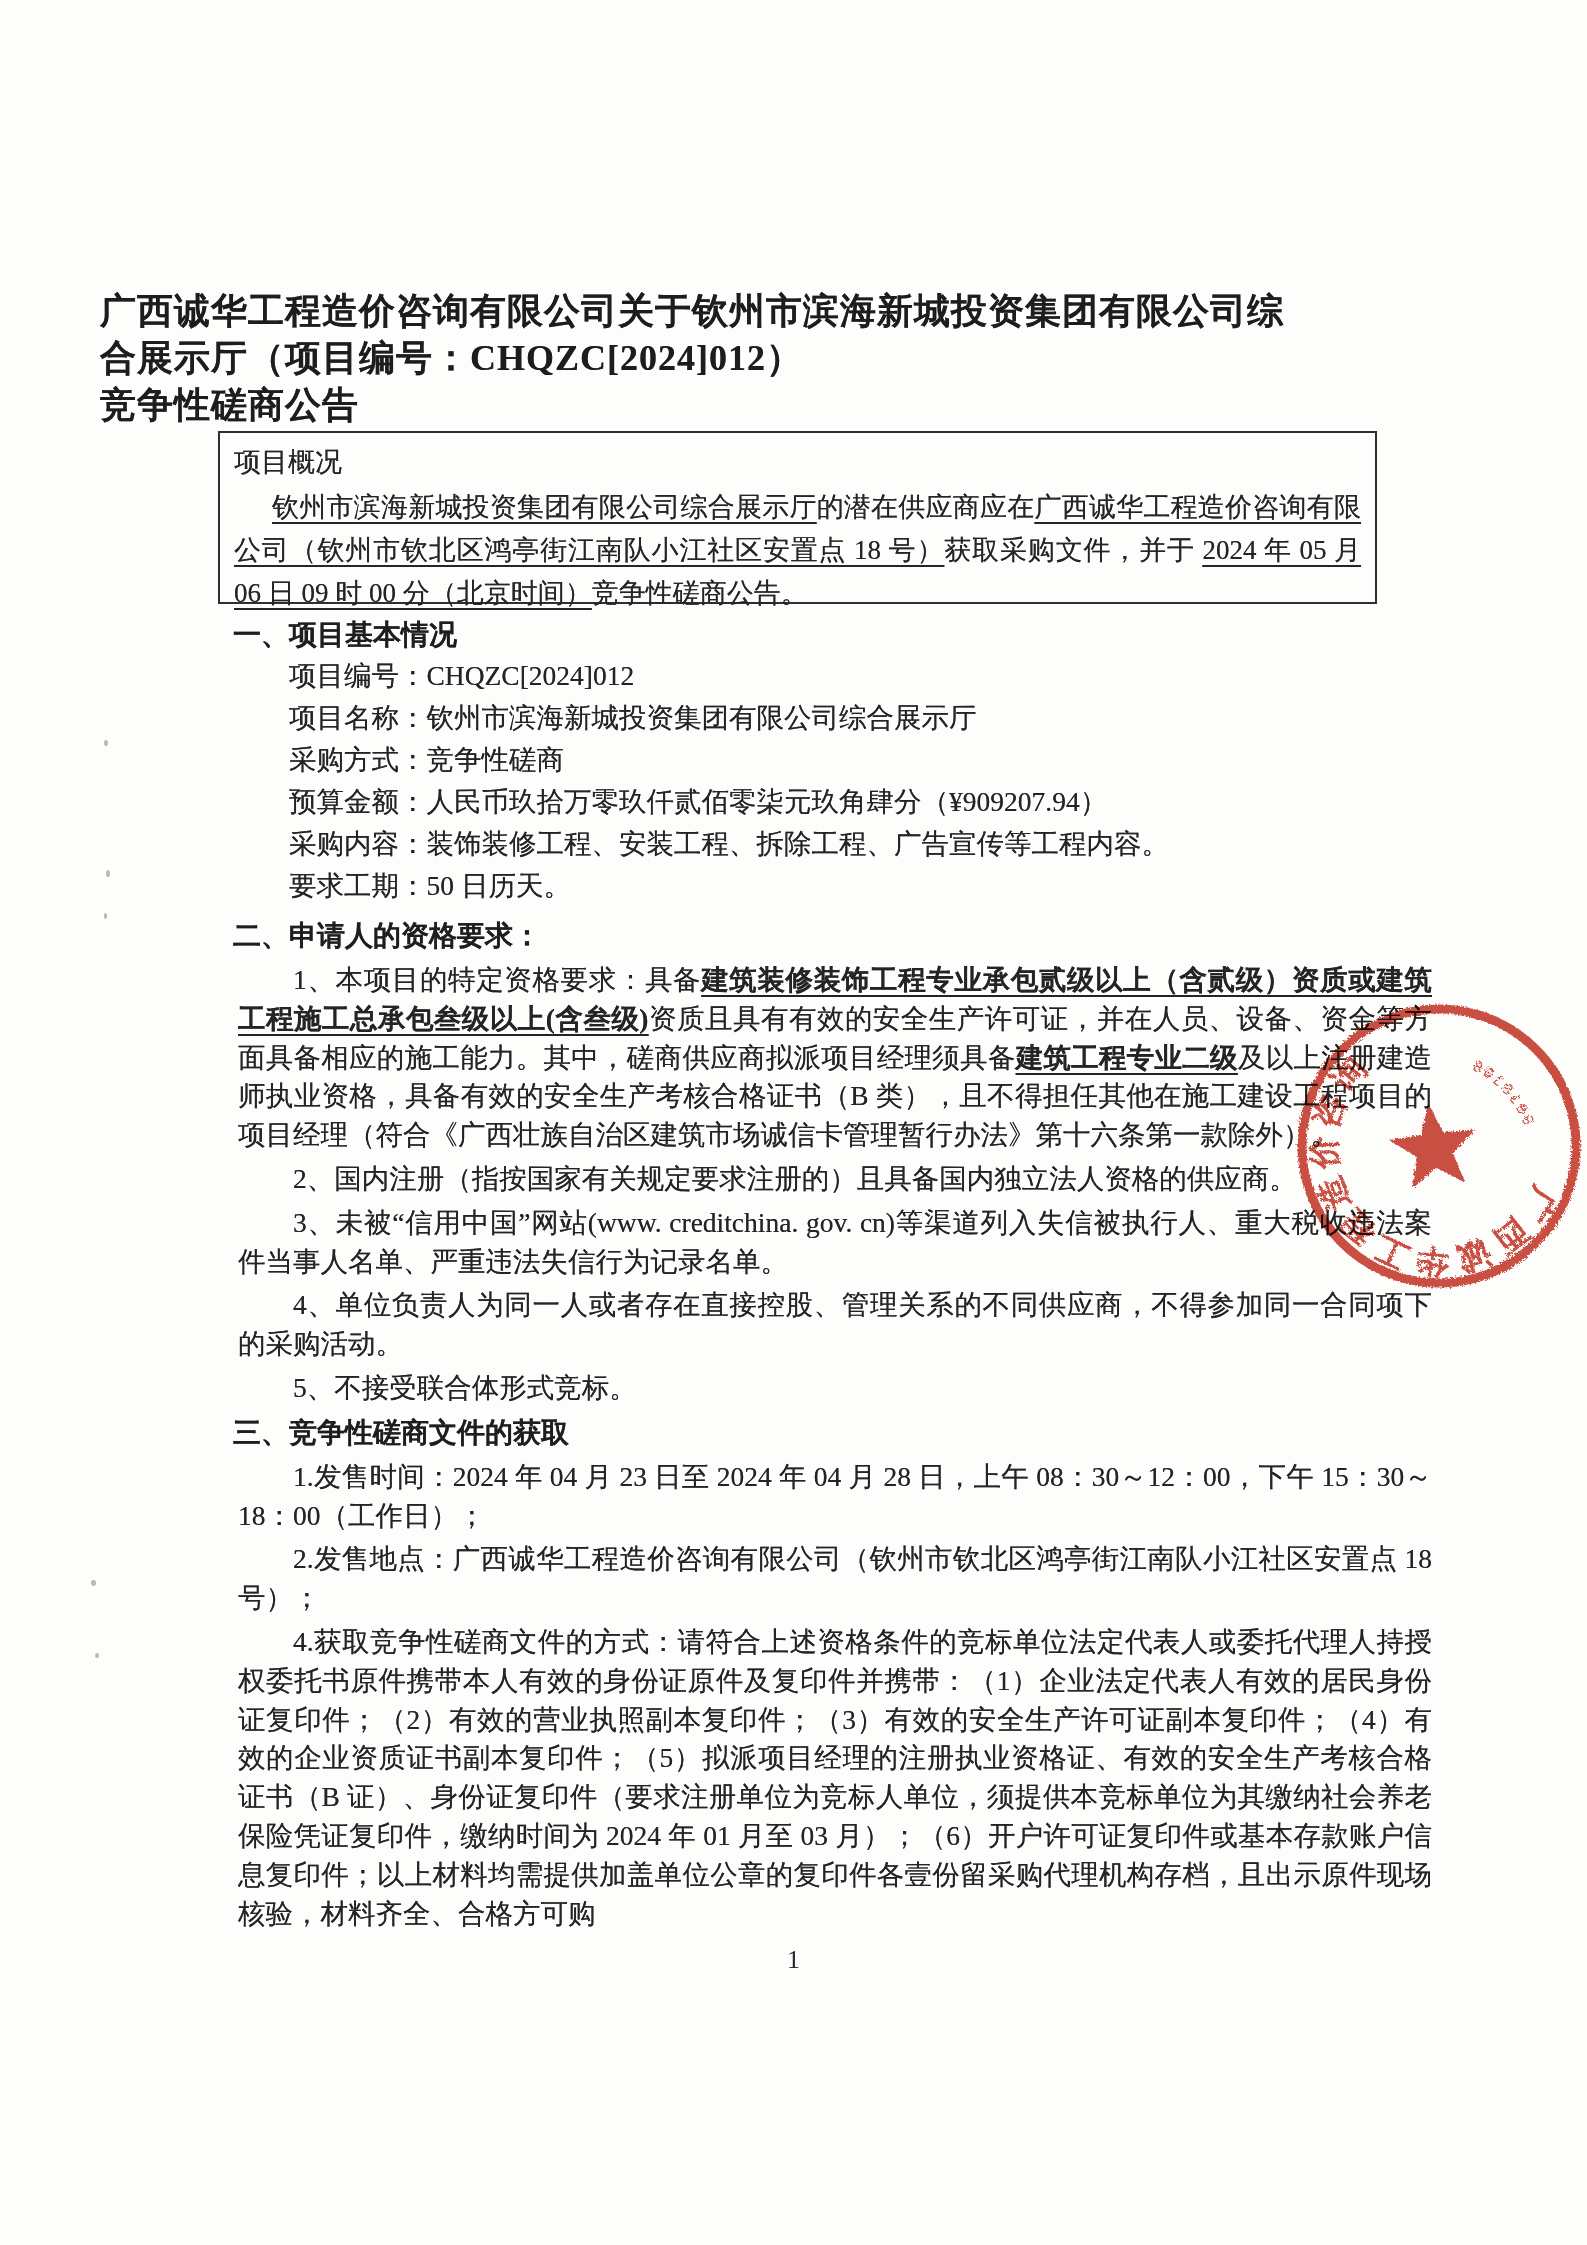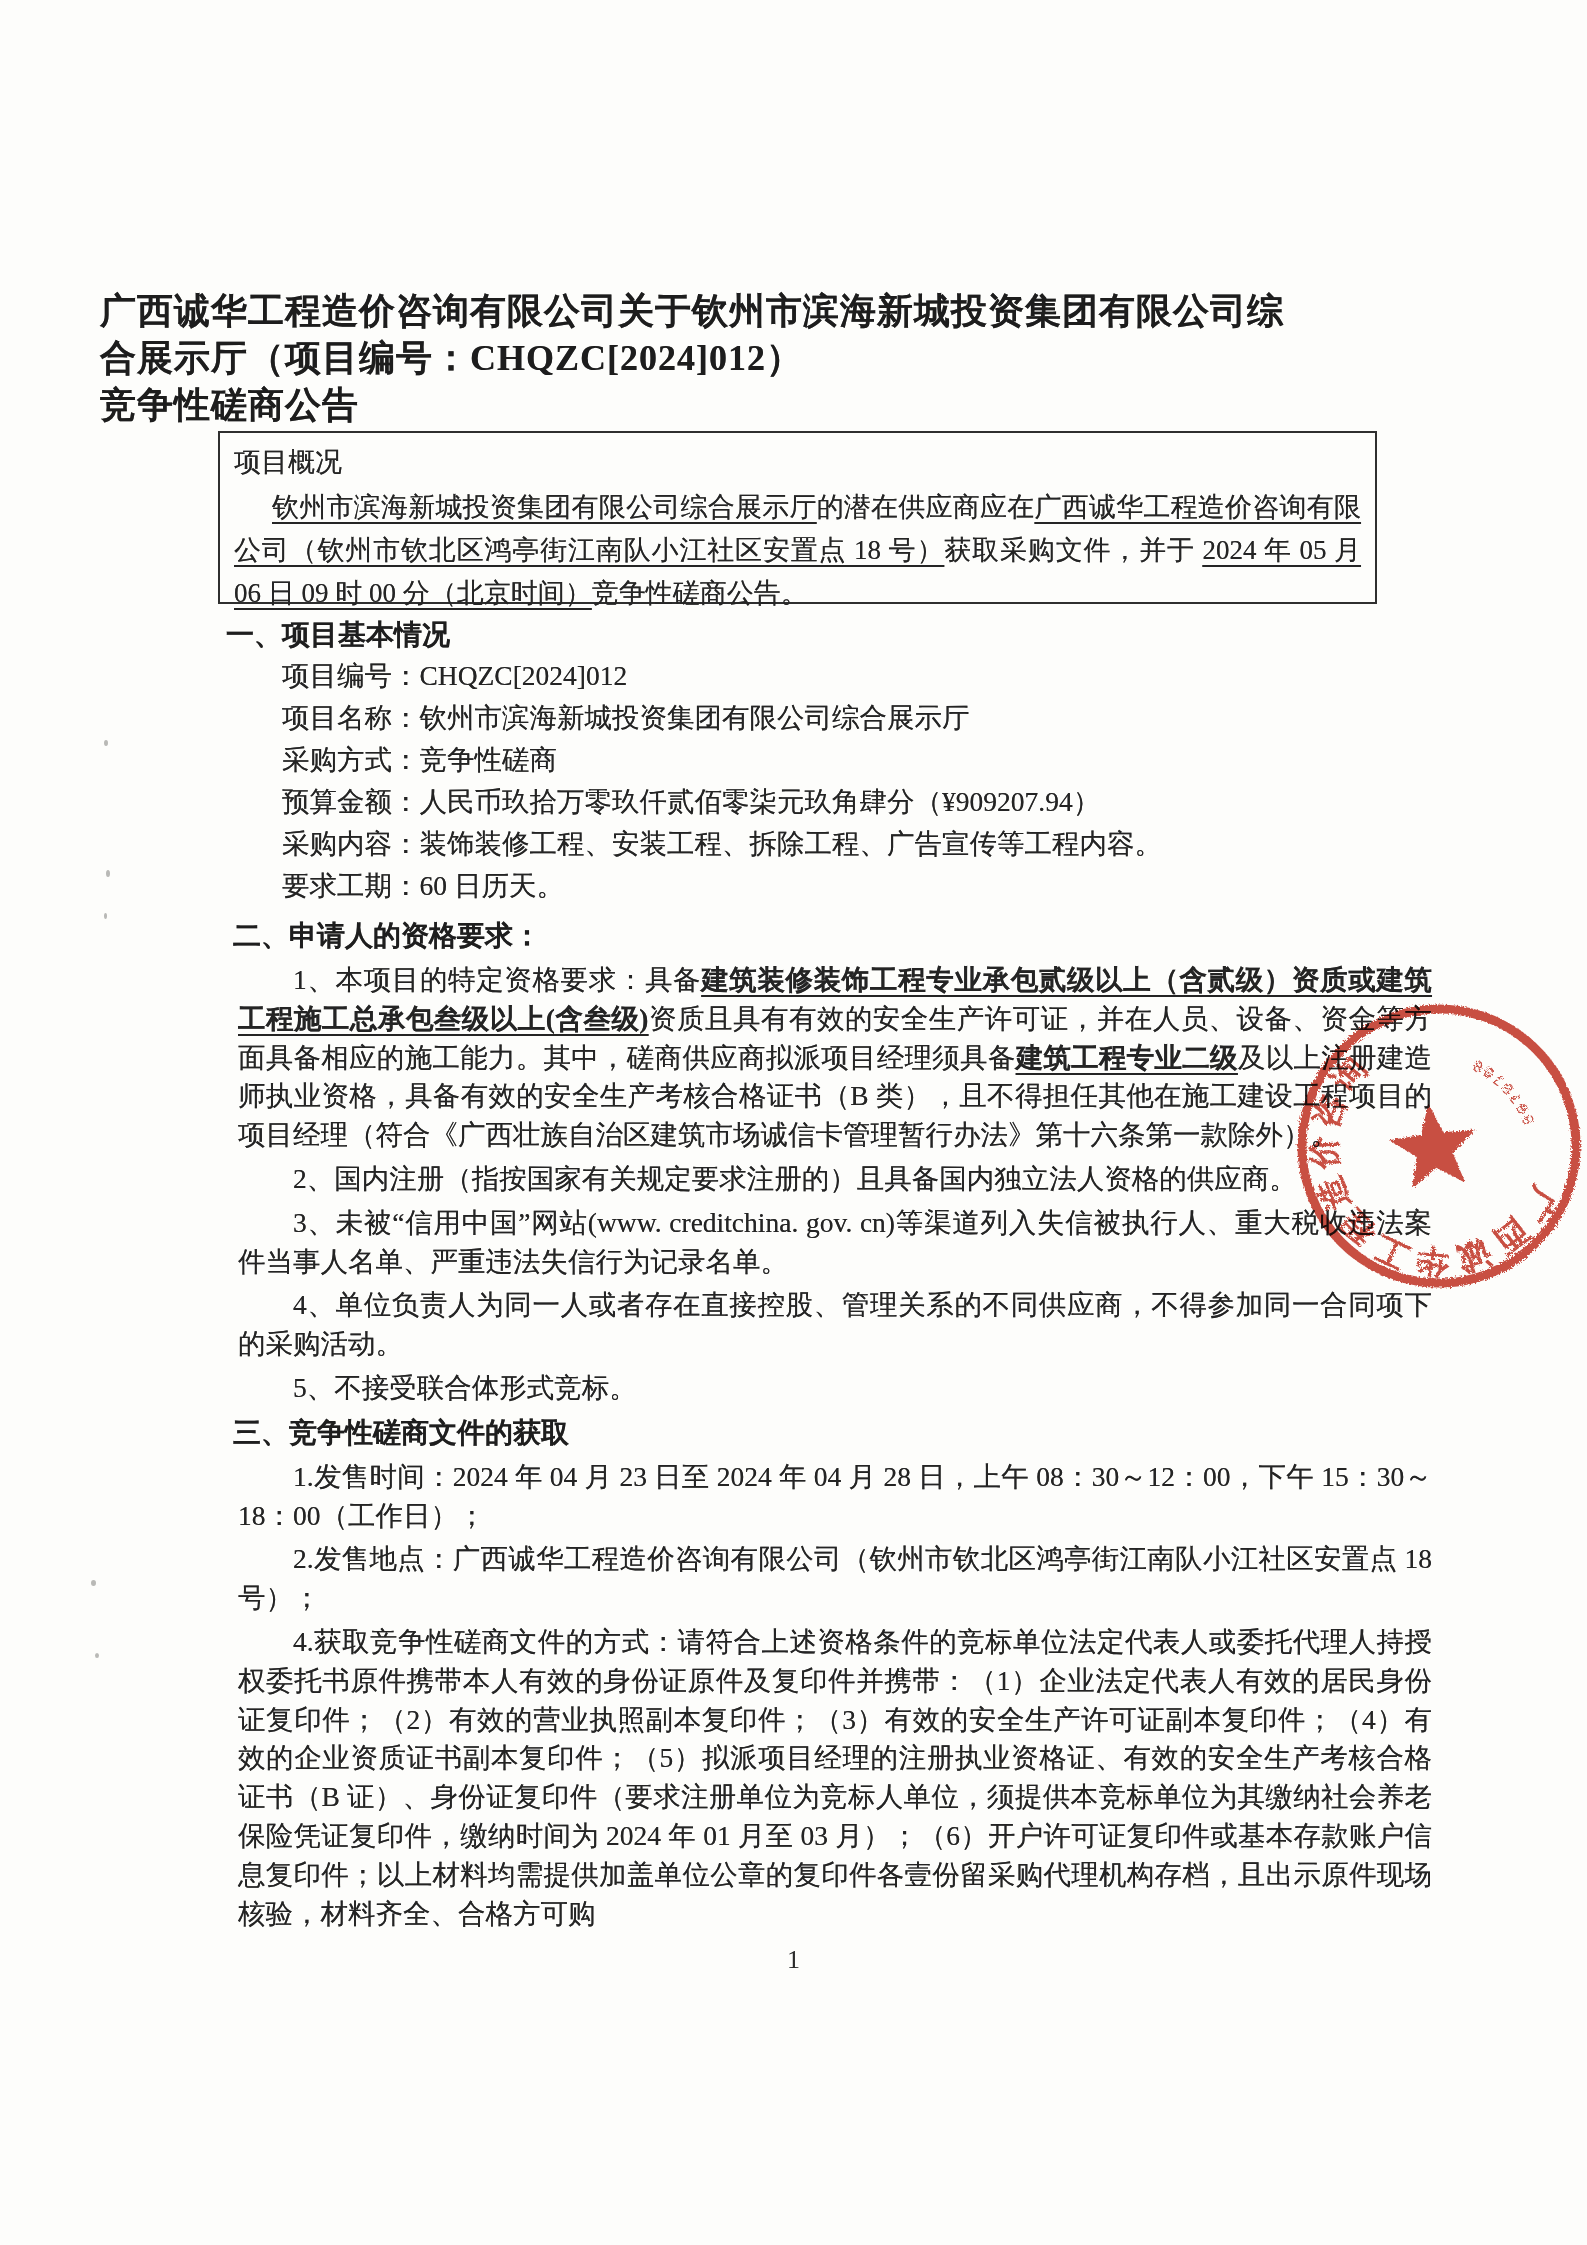--- a/index.html
+++ b/index.html
@@ -24,21 +24,21 @@
     padding:9px 14px 0 14px;
     font-size:27px;color:#252525;
   }
   .overview-label{line-height:40px;}
   .overview-para{
     margin-top:4px;line-height:43px;text-align:justify;text-indent:38px;
   }
   .u{text-decoration:underline;text-decoration-thickness:2px;text-underline-offset:6px;}
   .b{font-weight:bold;}
   .section-basic{
-    position:absolute;top:615px;left:226px;width:1204px;
+    position:absolute;top:615px;left:233px;width:1204px;
     font-size:27.5px;color:#242424;
   }
   .sec-heading{font-weight:bold;font-size:28px;line-height:40px;color:#1e1e1e;}
   .kv-line{line-height:42px;padding-left:56px;}
   .section-flow{
     position:absolute;top:916px;left:233px;width:1204px;
     font-size:27.5px;line-height:38.8px;color:#242424;
   }
   .flow-para{text-align:justify;text-indent:2em;margin:5px;}
   .page-number{
@@ -75,21 +75,21 @@
     <div class="overview-para"><span class="u">钦州市滨海新城投资集团有限公司综合展示厅</span><span>的潜在供应商应在</span><span class="u">广西诚华工程造价咨询有限公司（钦州市钦北区鸿亭街江南队小江社区安置点 18 号）</span><span>获取采购文件，并于 </span><span class="u">2024 年 05 月 06 日 09 时 00 分（北京时间）</span><span>竞争性磋商公告。</span></div>
   </div>
 
   <div class="section-basic">
     <div class="sec-heading">一、项目基本情况</div>
     <div class="kv-line">项目编号：CHQZC[2024]012</div>
     <div class="kv-line">项目名称：钦州市滨海新城投资集团有限公司综合展示厅</div>
     <div class="kv-line">采购方式：竞争性磋商</div>
     <div class="kv-line">预算金额：人民币玖拾万零玖仟贰佰零柒元玖角肆分（¥909207.94）</div>
     <div class="kv-line">采购内容：装饰装修工程、安装工程、拆除工程、广告宣传等工程内容。</div>
-    <div class="kv-line">要求工期：60 日历天。</div>
+    <div class="kv-line">要求工期：50 日历天。</div>
   </div>
 
   <div class="section-flow">
     <div class="sec-heading">二、申请人的资格要求：</div>
     <p class="flow-para"><span>1、本项目的特定资格要求：具备</span><span class="u b">建筑装修装饰工程专业承包贰级以上（含贰级）资质或建筑工程施工总承包叁级以上(含叁级)</span><span>资质且具有有效的安全生产许可证，并在人员、设备、资金等方面具备相应的施工能力。其中，磋商供应商拟派项目经理须具备</span><span class="u b">建筑工程专业二级</span><span>及以上注册建造师执业资格，具备有效的安全生产考核合格证书（B 类），且不得担任其他在施工建设工程项目的项目经理（符合《广西壮族自治区建筑市场诚信卡管理暂行办法》第十六条第一款除外）。</span></p>
     <p class="flow-para">2、国内注册（指按国家有关规定要求注册的）且具备国内独立法人资格的供应商。</p>
     <p class="flow-para">3、未被“信用中国”网站(www. creditchina. gov. cn)等渠道列入失信被执行人、重大税收违法案件当事人名单、严重违法失信行为记录名单。</p>
     <p class="flow-para">4、单位负责人为同一人或者存在直接控股、管理关系的不同供应商，不得参加同一合同项下的采购活动。</p>
     <p class="flow-para">5、不接受联合体形式竞标。</p>
     <div class="sec-heading">三、竞争性磋商文件的获取</div>

